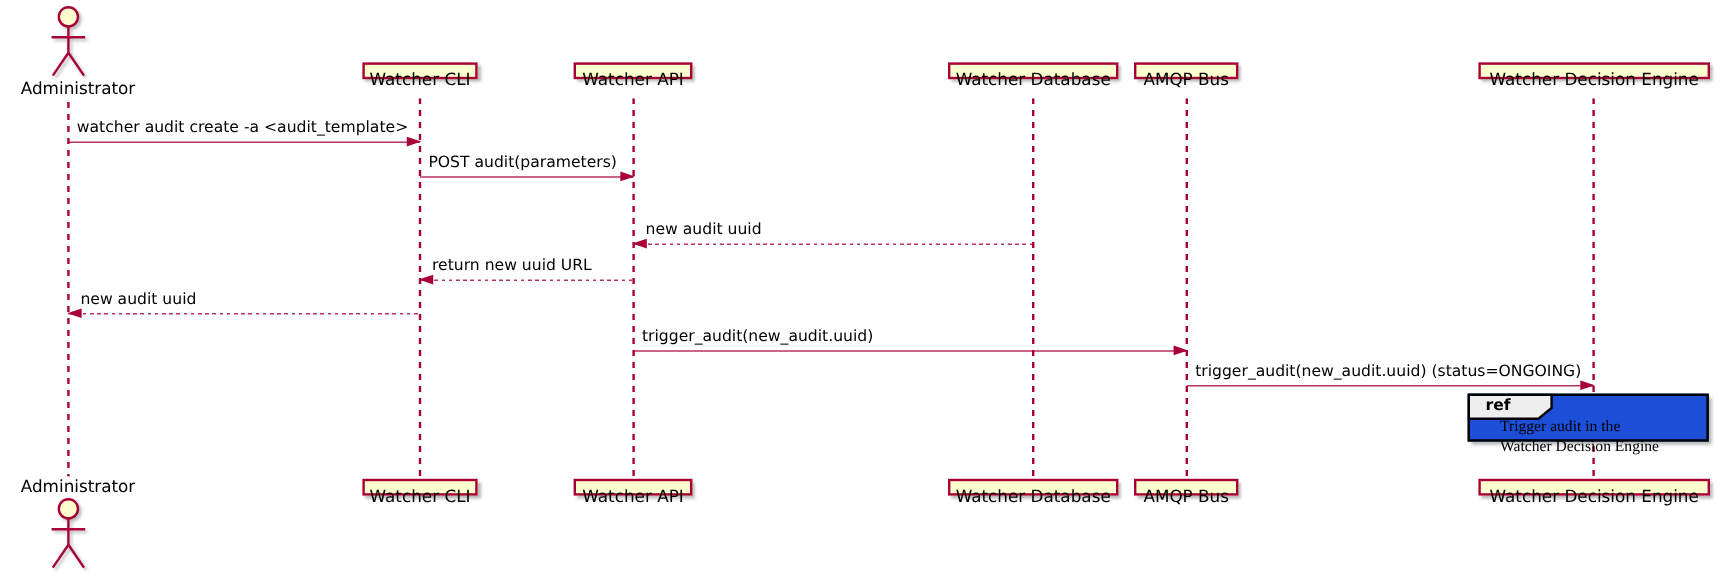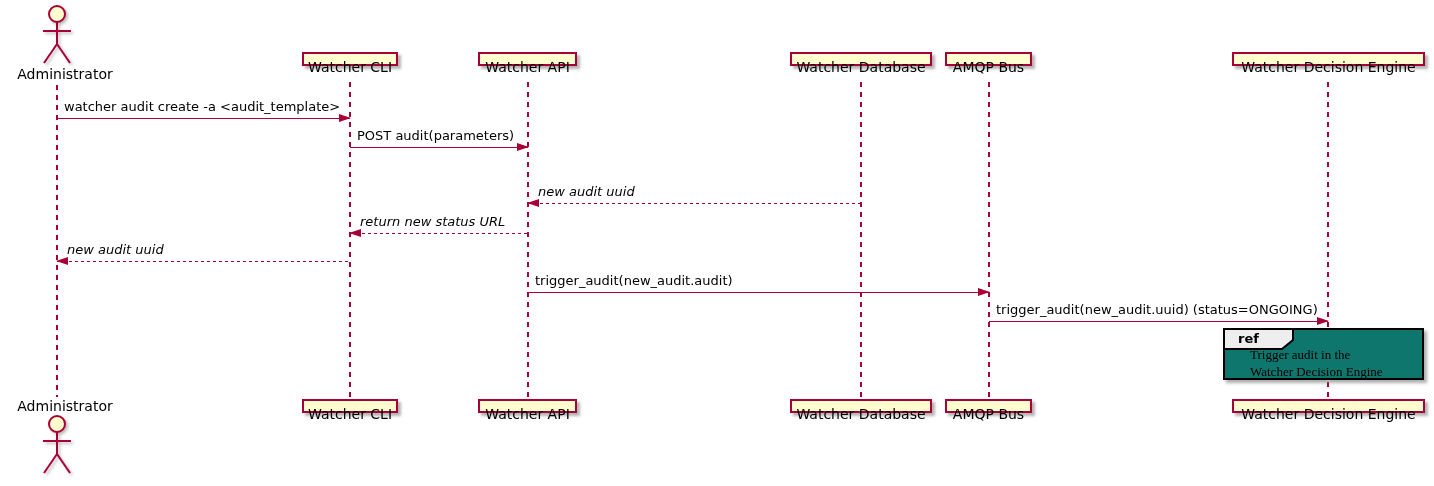--- a/index.html
+++ b/index.html
@@ -28,31 +28,31 @@
   }
   
   .actor-block{position:absolute;width:114px;text-align:center;}
   .actor-label{font-size:14px;line-height:16px;white-space:nowrap;padding-left:16px;}
   .actor-figure{display:block;margin:0 auto;filter:drop-shadow(2px 2px 1.5px rgba(120,120,120,0.5));}
   .actor-figure circle{fill:var(--fill);stroke:var(--stroke);stroke-width:2;}
   .actor-figure line{stroke:var(--stroke);stroke-width:2;}
   
   .msg{position:absolute;}
   .msg-label{font-size:13px;height:17px;line-height:17px;white-space:nowrap;margin-left:7px;}
-  .msg.to-left .msg-label{margin-left:10px;font-style:italic;}
+  .msg.to-left .msg-label{margin-left:10px;}
   .msg-line{position:relative;height:1px;margin-top:3px;}
   .msg-line.solid{background:var(--stroke);}
   .msg-line.dashed{background:repeating-linear-gradient(to right, var(--stroke) 0 3px, transparent 3px 6px);}
   .ah{position:absolute;width:0;height:0;top:-4px;}
   .ah.right{right:-1px;border-left:12px solid var(--stroke);border-top:4px solid transparent;border-bottom:4px solid transparent;}
   .ah.left{left:-1px;border-right:12px solid var(--stroke);border-top:4px solid transparent;border-bottom:4px solid transparent;}
   
   .ref-box{
-    position:absolute;left:1223px;top:328px;width:201px;height:52px;box-sizing:border-box;
-    background:#0f766e;border:2px solid var(--refborder);
+    position:absolute;left:1223px;top:328px;width:201px;height:40px;box-sizing:border-box;
+    background:#1d4ed8;border:2px solid var(--refborder);
     box-shadow:3px 3px 3px rgba(120,120,120,0.6);
   }
   .ref-tab{position:absolute;left:-2px;top:-2px;}
   .ref-keyword{position:absolute;left:13px;top:1px;font-size:13px;font-weight:bold;}
   .ref-text{position:absolute;left:25px;top:16px;font-size:13px;line-height:17px;white-space:nowrap;font-family:Liberation Serif, serif;}
 </style>
 </head>
 <body>
 
 <div id="canvas">
@@ -114,35 +114,35 @@
 
 
   <div class="msg to-left" style="left:528px;top:183px;width:333px">
     <div class="msg-label">new audit uuid</div>
     <div class="msg-line dashed">
         <span class="ah left"></span>
       </div>
   </div>
 
   <div class="msg to-left" style="left:350px;top:213px;width:178px">
-    <div class="msg-label">return new status URL</div>
+    <div class="msg-label">return new uuid URL</div>
     <div class="msg-line dashed">
         <span class="ah left"></span>
       </div>
   </div>
 
   <div class="msg to-left" style="left:57px;top:241px;width:293px">
     <div class="msg-label">new audit uuid</div>
     <div class="msg-line dashed">
         <span class="ah left"></span>
       </div>
   </div>
 
   <div class="msg to-right" style="left:528px;top:272px;width:461px">
-    <div class="msg-label">trigger_audit(new_audit.audit)</div>
+    <div class="msg-label">trigger_audit(new_audit.uuid)</div>
     <div class="msg-line solid">
         <span class="ah right"></span>
       </div>
   </div>
 
   <div class="msg to-right" style="left:989px;top:301px;width:339px">
     <div class="msg-label">trigger_audit(new_audit.uuid) (status=ONGOING)</div>
     <div class="msg-line solid">
         <span class="ah right"></span>
       </div>

